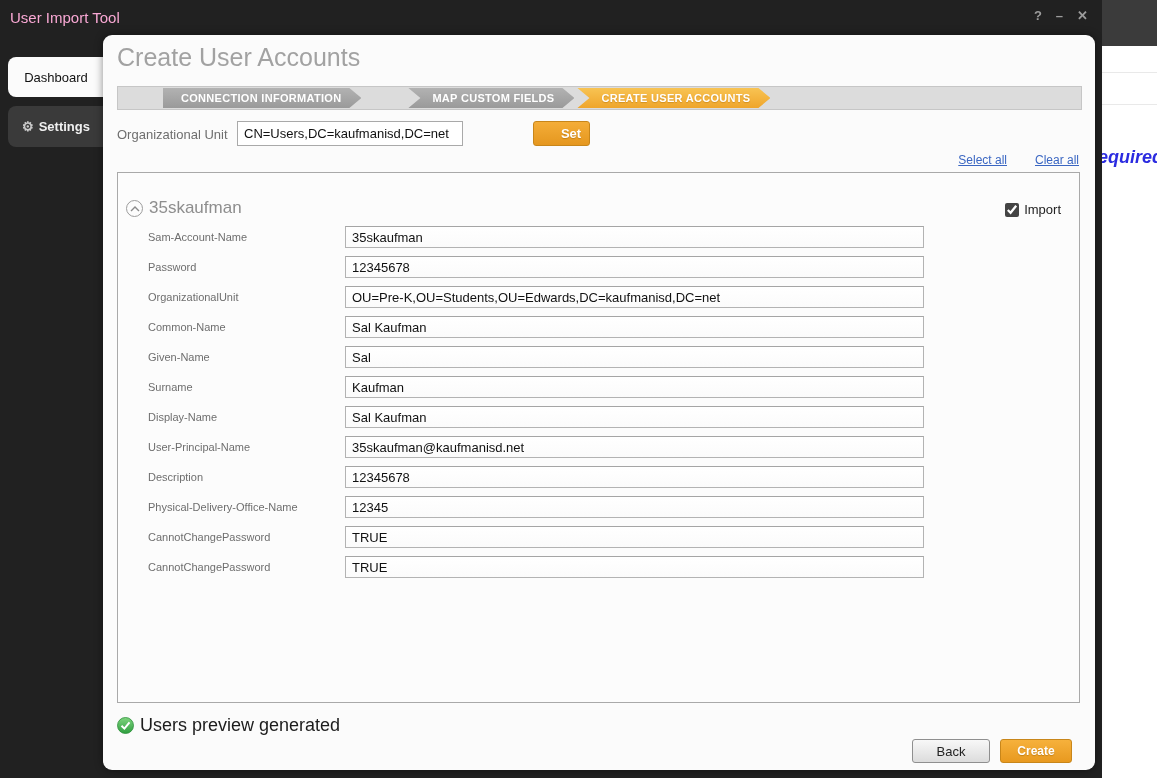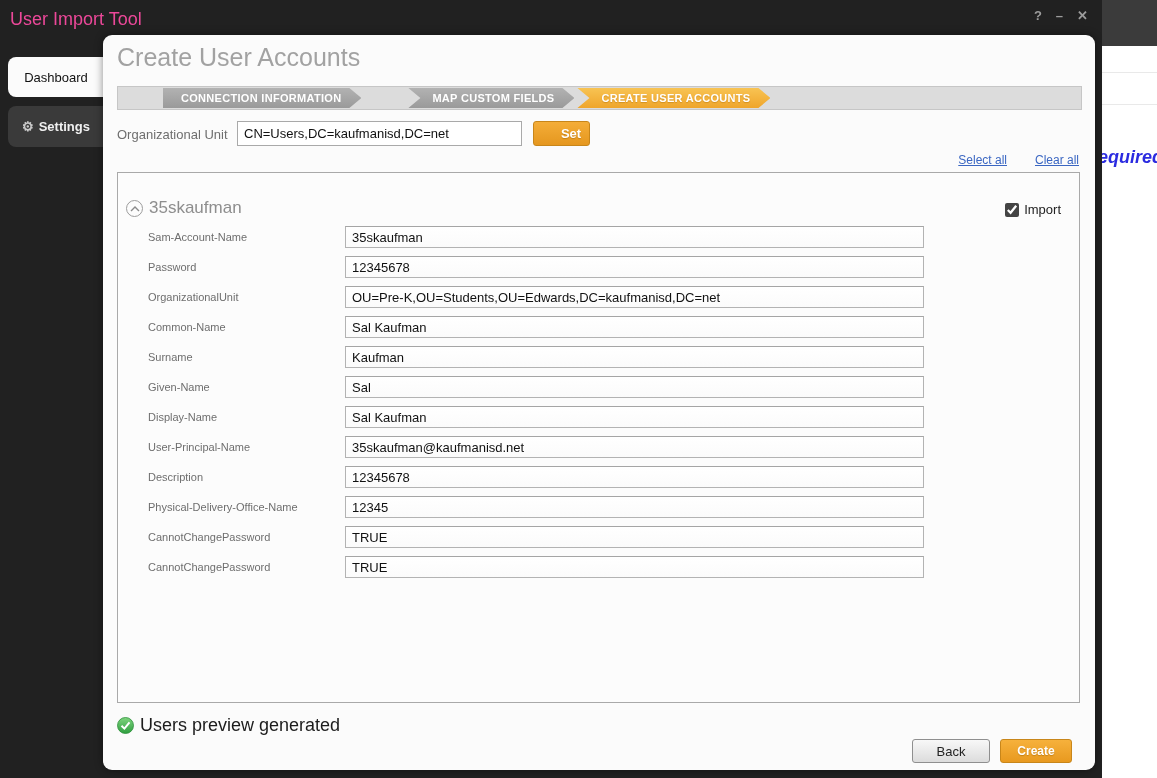--- a/index.html
+++ b/index.html
@@ -8,21 +8,21 @@
 
   
   .bg-right { position:absolute; left:1102px; top:0; width:55px; height:778px; background:#fff; }
   .bg-right-top { position:absolute; left:0; top:0; width:55px; height:46px; background:#3b3b3b; }
   .bg-line { position:absolute; left:0; width:55px; height:1px; background:#e9e9e9; }
   .bg-required { position:absolute; left:-4px; top:147px; color:#2b2be0; font-size:18px;
     font-weight:bold; font-style:italic; white-space:nowrap; }
 
   
   .main-window { position:absolute; left:0; top:0; width:1102px; height:778px; background:#212121; }
-  .titlebar-title { position:absolute; left:10px; top:9px; color:#ec4899; font-size:18px;text-align:right; }
+  .titlebar-title { position:absolute; left:10px; top:9px; color:#f9a8d4; font-size:15px;text-align:right; }
   .win-controls { position:absolute; right:14px; top:8px; display:flex; gap:14px;
     color:#9c9c9c; font-size:13px; font-weight:bold; }
   .win-btn { cursor:default; line-height:16px; }
 
   
   .side-tab { position:absolute; left:8px; width:96px; display:flex; align-items:center;
     justify-content:center; gap:5px; font-size:13px; border-radius:8px 0 0 8px; }
   .tab-dashboard { top:57px; height:40px; background:#fbfbfb; color:#111; }
   .tab-settings { top:106px; height:41px; background:#3a3a3a; color:#f0f0f0; font-weight:bold; }
   .gear-icon { font-size:13px; color:#c9c9c9; line-height:1; }
@@ -42,21 +42,21 @@
     clip-path:polygon(0 0, calc(100% - 12px) 0, 100% 50%, calc(100% - 12px) 100%, 0 100%, 12px 50%); 
     padding:0 20px 0 24px;margin-left:44px; }
   .step:first-child { clip-path:polygon(0 0, calc(100% - 12px) 0, 100% 50%, calc(100% - 12px) 100%, 0 100%);
     padding:0 20px 0 18px; }
   .step-active { background:linear-gradient(#f8c353,#efa52b);
     clip-path:polygon(0 0, calc(100% - 12px) 0, 100% 50%, calc(100% - 12px) 100%, 0 100%, 12px 50%);
     padding:0 20px 0 24px; text-shadow:0 1px 1px rgba(160,100,0,.4); }
 
   
   .ou-label { position:absolute; left:14px; top:92px; font-size:13px; color:#6e6e6e; }
-  .ou-input { position:absolute; left:134px; top:86px; width:285px; height:25px;
+  .ou-input { position:absolute; left:134px; top:86px; width:226px; height:25px;
     border:1px solid #a9a9a9; font-size:13px; color:#111; padding:0 6px;
     font-family:"Liberation Sans", sans-serif; background:#fff; }
   .btn-set { position:absolute; left:430px; top:86px; width:57px; height:25px;
     background:linear-gradient(#f4ad38,#e5971f); border:1px solid #c8861a; border-radius:3px;
     color:#fff; font-size:13px; font-weight:bold; text-shadow:0 1px 1px rgba(150,90,0,.45); cursor:pointer;padding-left:19px; }
 
   .links { position:absolute; right:16px; top:118px; display:flex; gap:28px; font-size:12px; }
   .links a { color:#3a66c2; text-decoration:underline; cursor:pointer; }
 
   
@@ -163,27 +163,27 @@
     <label class="field-label">OrganizationalUnit</label>
     <input class="field-input" type="text" value="OU=Pre-K,OU=Students,OU=Edwards,DC=kaufmanisd,DC=net" style="">
   </div>
 
   <div class="field-row">
     <label class="field-label">Common-Name</label>
     <input class="field-input" type="text" value="Sal Kaufman" style="">
   </div>
 
   <div class="field-row">
+    <label class="field-label">Given-Name</label>
+    <input class="field-input" type="text" value="Sal" style="">
+  </div>
+
+  <div class="field-row">
     <label class="field-label">Surname</label>
     <input class="field-input" type="text" value="Kaufman" style="">
-  </div>
-
-  <div class="field-row">
-    <label class="field-label">Given-Name</label>
-    <input class="field-input" type="text" value="Sal" style="">
   </div>
 
   <div class="field-row">
     <label class="field-label">Display-Name</label>
     <input class="field-input" type="text" value="Sal Kaufman" style="">
   </div>
 
   <div class="field-row">
     <label class="field-label">User-Principal-Name</label>
     <input class="field-input" type="text" value="35skaufman@kaufmanisd.net" style="">

